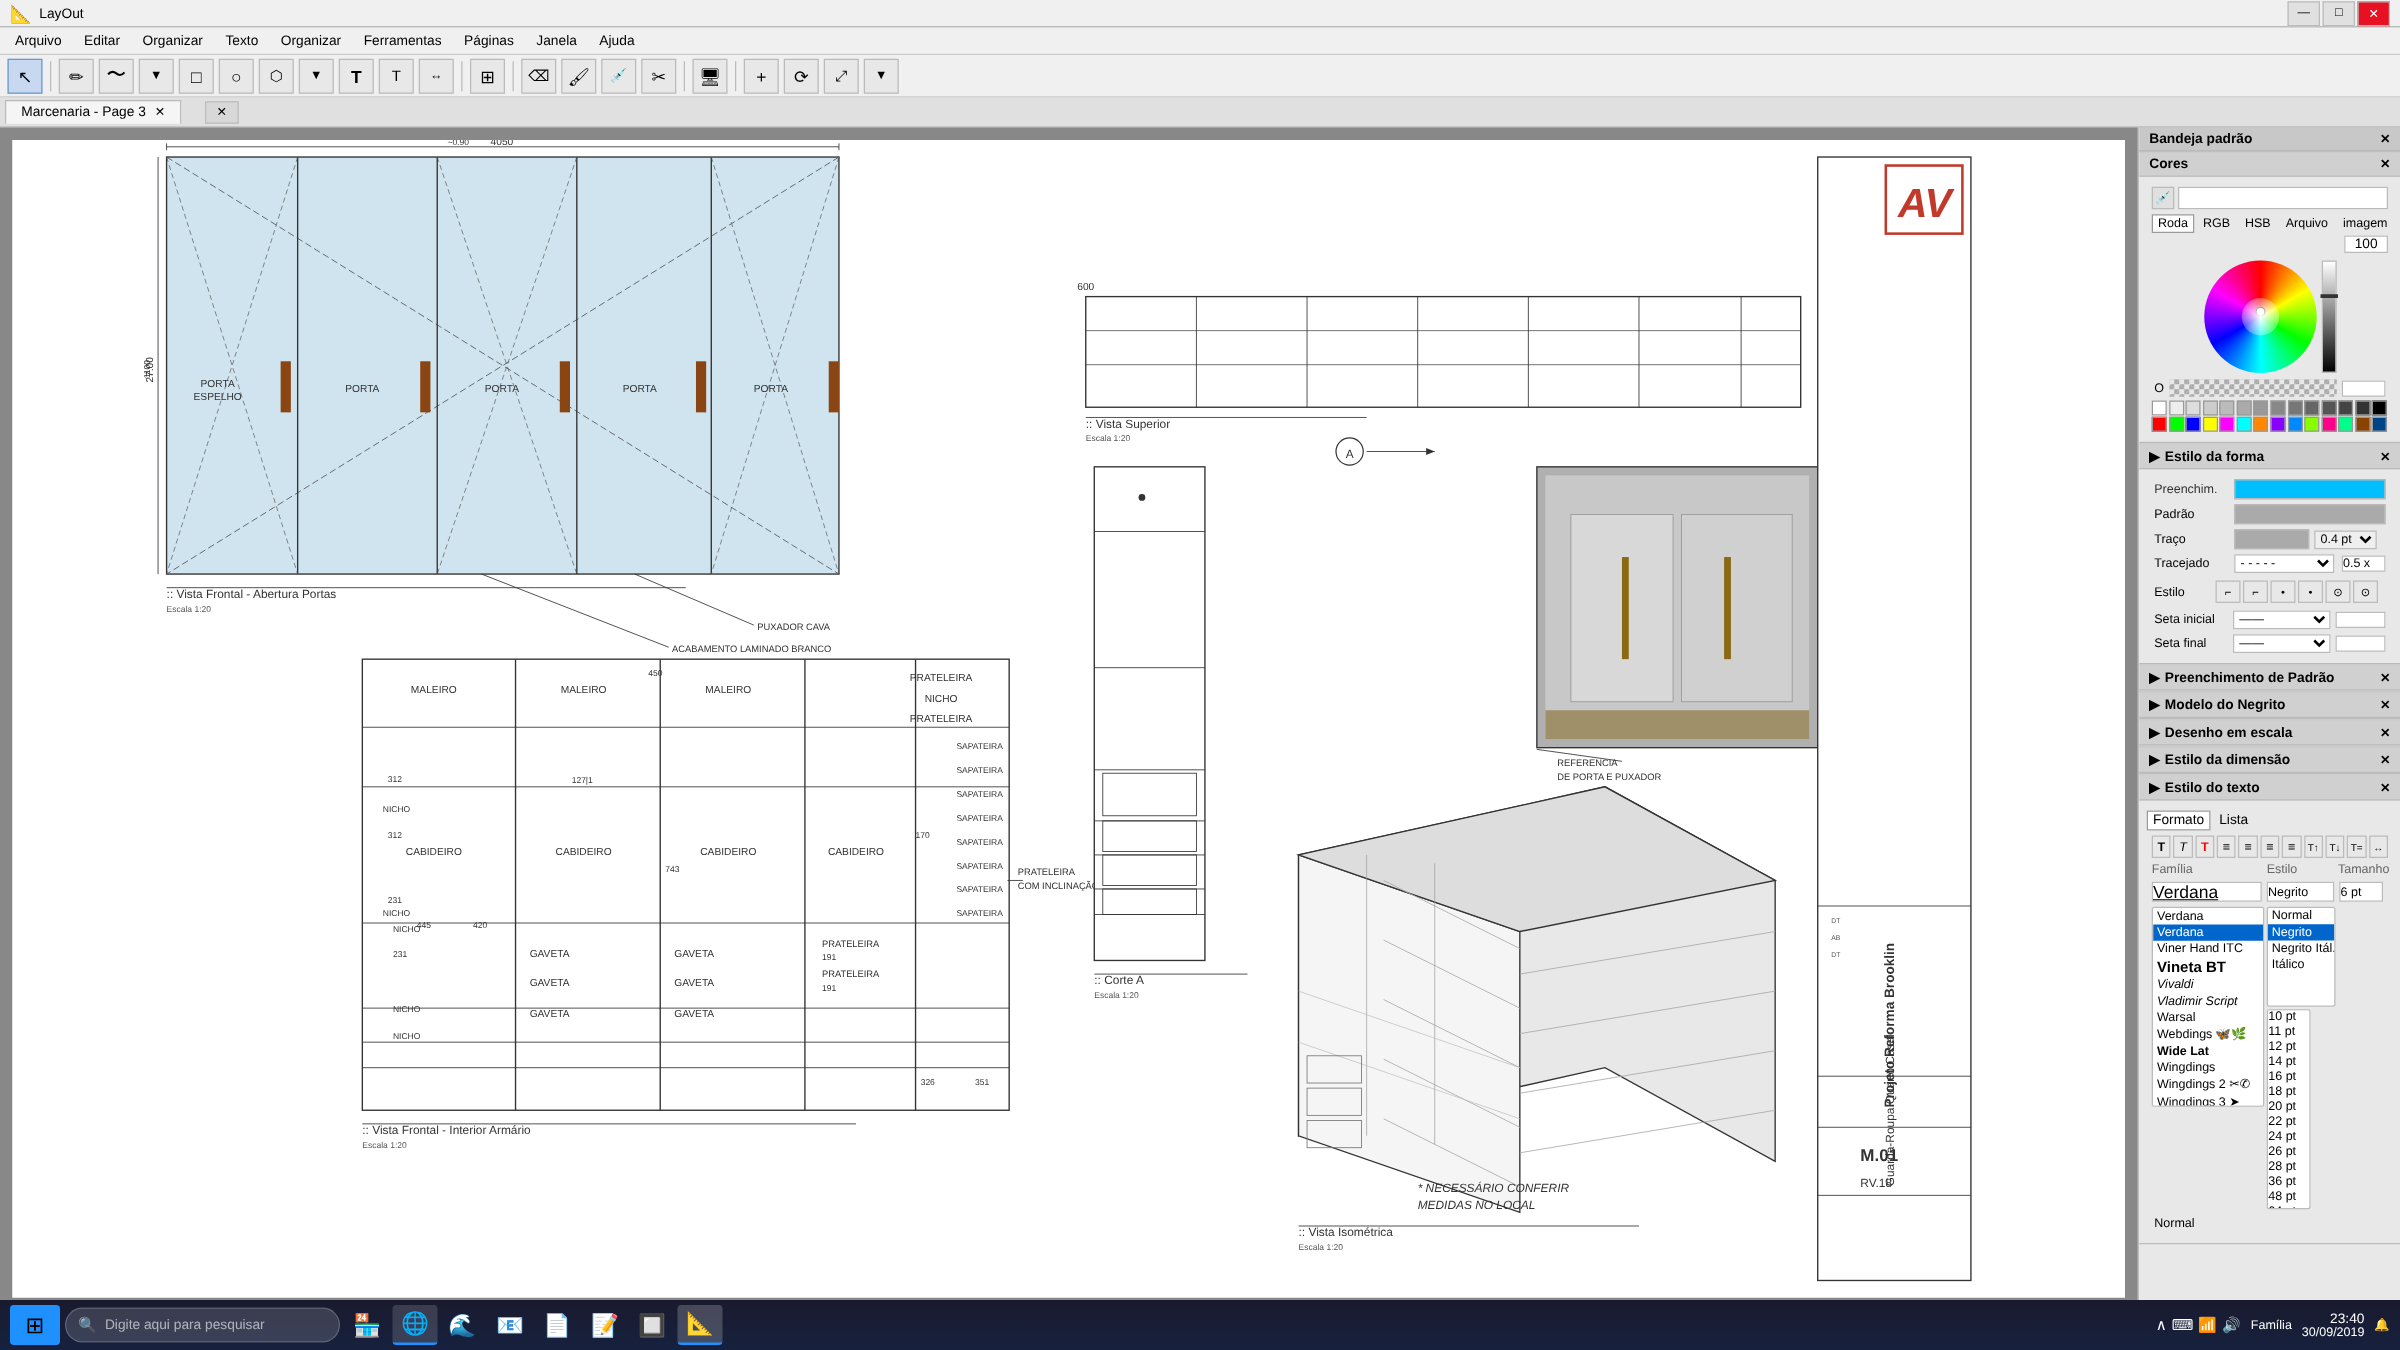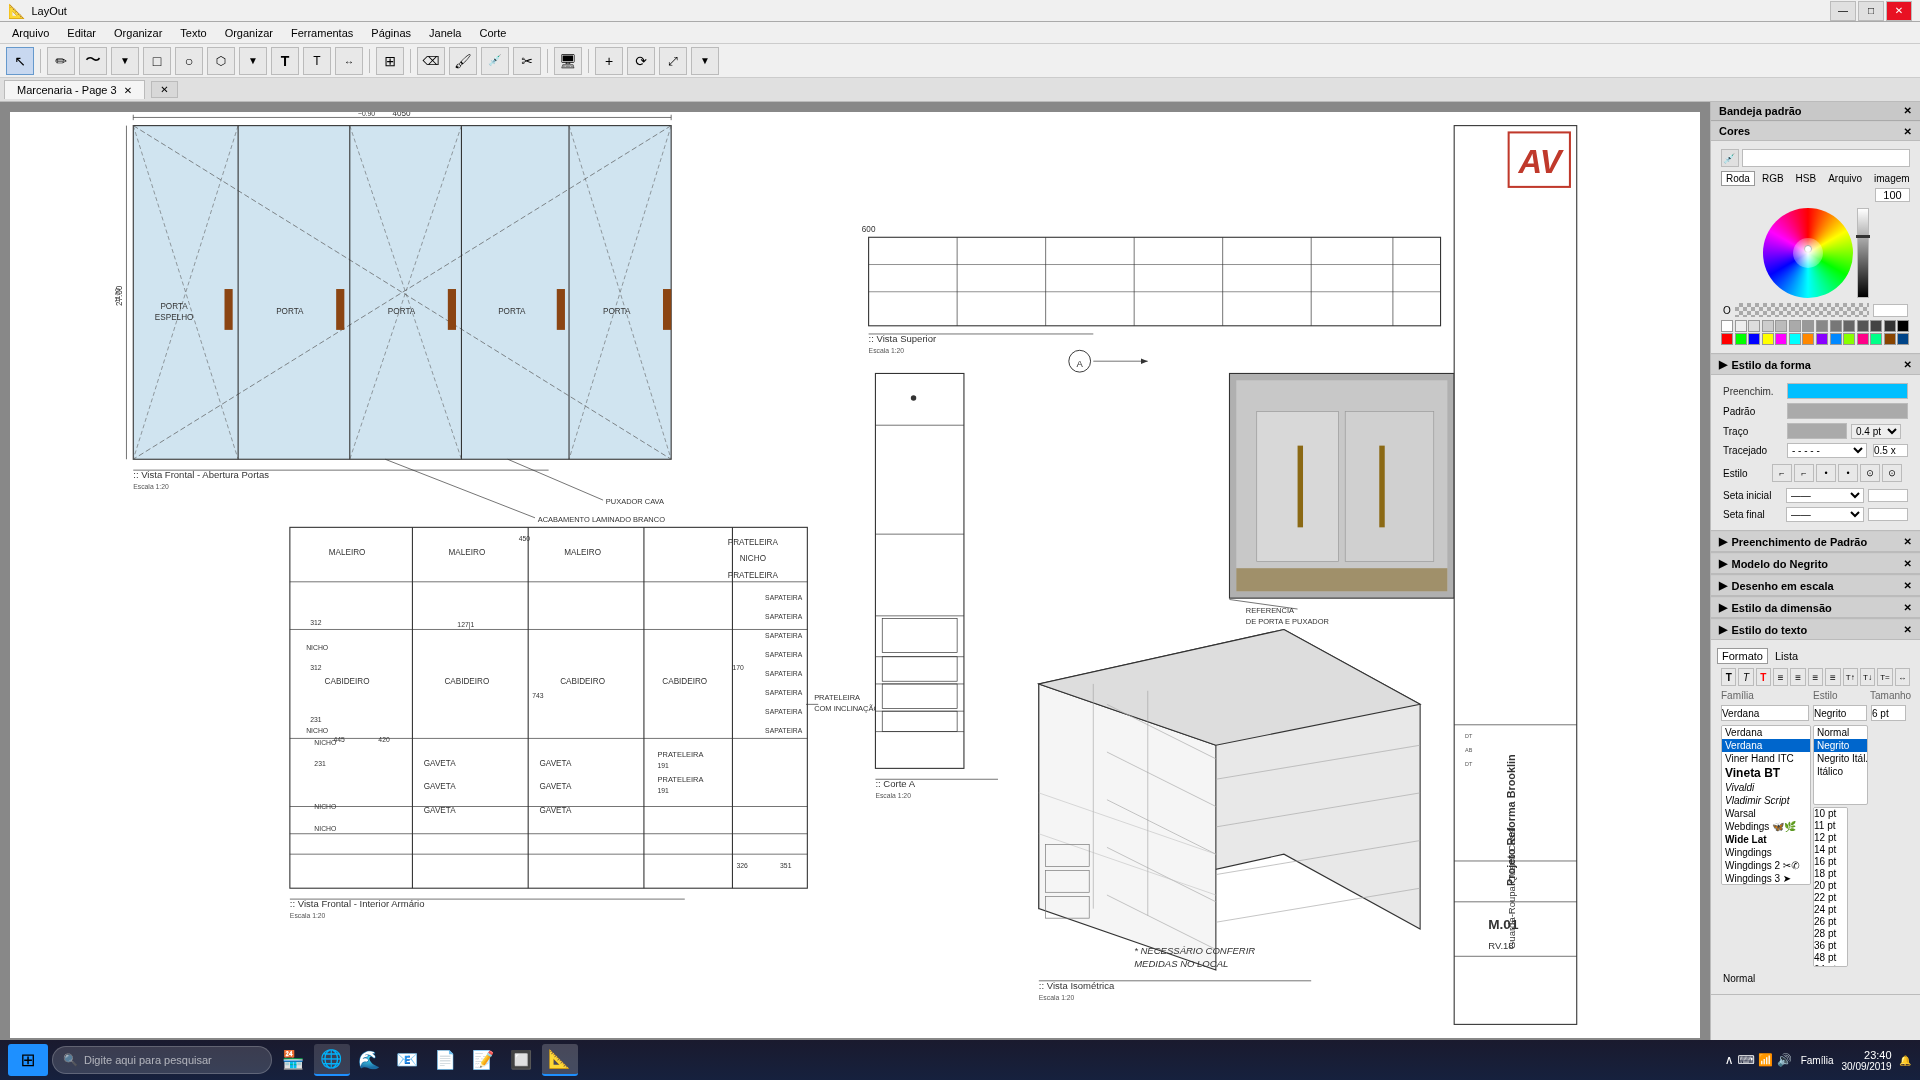--- a/index.html
+++ b/index.html
@@ -77,21 +77,21 @@
       padding: 0 4px;
       border-bottom: 1px solid #bbb;
     }
     .tab {
       padding: 3px 12px;
       background: #d0d0d0;
       border: 1px solid #bbb;
       border-bottom: none;
       font-size: 11px;
       cursor: pointer;
-      margin-right: 6px;
+      margin-right: 19px;
     }
     .tab.active { background: #f5f5f5; }
     .tab-close { font-size: 10px; margin-left: 4px; }
 
     
     #canvas-area {
       flex: 1;
       background: #888;
       overflow: hidden;
       position: relative;
@@ -461,21 +461,21 @@
 
 <div id="menu-bar">
   <div class="menu-item">Arquivo</div>
   <div class="menu-item">Editar</div>
   <div class="menu-item">Organizar</div>
   <div class="menu-item">Texto</div>
   <div class="menu-item">Organizar</div>
   <div class="menu-item">Ferramentas</div>
   <div class="menu-item">Páginas</div>
   <div class="menu-item">Janela</div>
-  <div class="menu-item">Corte</div>
+  <div class="menu-item">Ajuda</div>
 </div>
 
 <div id="toolbar">
   <div class="tool-btn active" title="Select">↖</div>
   <div class="tool-separator"></div>
   <div class="tool-btn" title="Pencil">✏</div>
   <div class="tool-btn" title="Bezier" style="font-size:16px;">〜</div>
   <div class="tool-btn" style="font-size:10px;">▼</div>
   <div class="tool-btn" title="Rectangle">□</div>
   <div class="tool-btn" title="Circle">○</div>
@@ -965,21 +965,21 @@
           <div class="text-btn" style="font-size:8px;">↔</div>
         </div>
 
         <div class="font-row">
           <span class="font-label" style="width:90px;">Família</span>
           <span class="font-label" style="width:55px;">Estilo</span>
           <span class="font-label">Tamanho</span>
         </div>
 
         <div class="font-row">
-          <input type="text" value="Verdana" style="width: 88px; font-size: 10px; border: 1px solid rgb(187, 187, 187); height: 16px;">
+          <input type="text" value="Verdana" style="width: 88px; font-size: 14px; border: 1px solid rgb(187, 187, 187); height: 16px; text-decoration: underline;">
           <input type="text" value="Negrito" style="width: 54px; font-size: 10px; border: 1px solid rgb(187, 187, 187); height: 16px; margin-left: 2px;">
           <input type="text" value="6 pt" style="width: 35px; font-size: 10px; border: 1px solid rgb(187, 187, 187); height: 16px; margin-left: 2px;">
         </div>
 
         <div class="font-list-container">
           <select multiple="" class="font-family-list" size="10">
             <option>Verdana</option>
             <option selected="" style="background:#0066cc;color:white;">Verdana</option>
             <option>Viner Hand ITC</option>
             <option style="font-weight:bold;font-size:12px;">Vineta BT</option>

